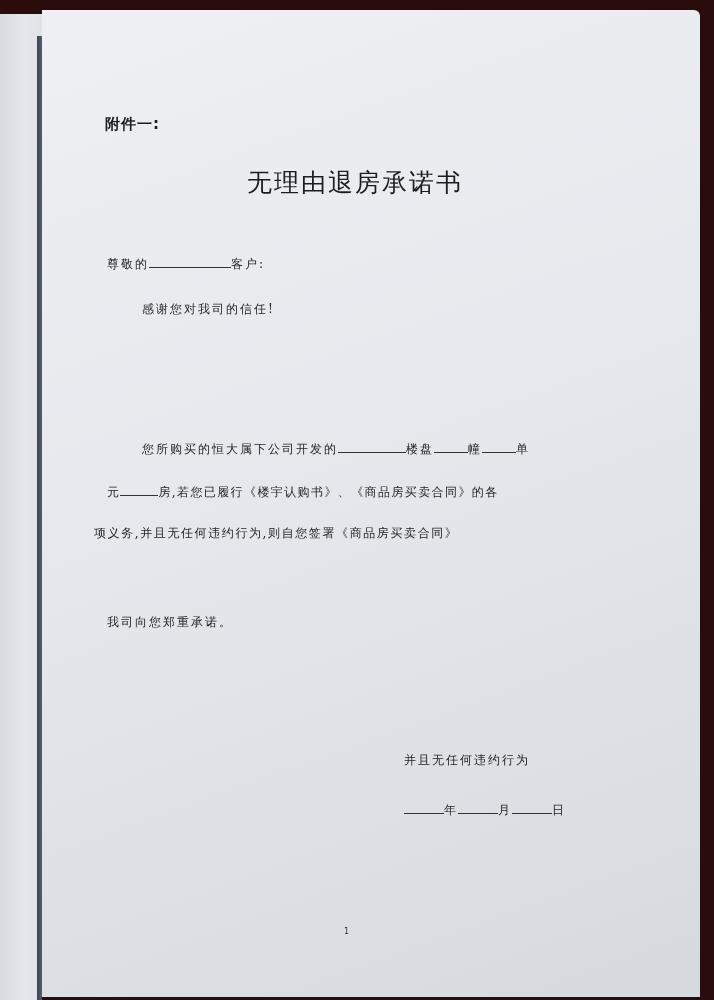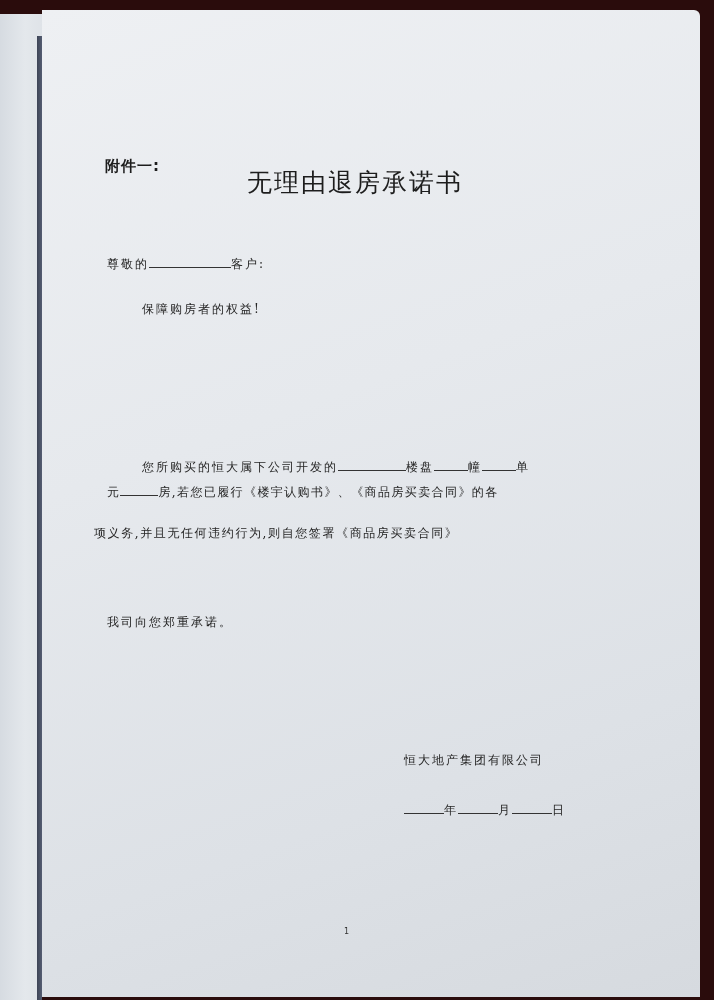--- a/index.html
+++ b/index.html
@@ -17,21 +17,21 @@
     background: linear-gradient(90deg, #3d4456, #555d72);
   }
   .page {
     position: absolute; left: 42px; top: 10px; width: 658px; height: 987px;
     background: linear-gradient(160deg, #eef0f3 0%, #e6e9ed 40%, #dde1e6 75%, #d6dadf 100%);
     border-top-right-radius: 6px;
     color: #1d1d1d;
   }
   .annex {
     position: absolute; left: 63px; top: 105px; font-size: 15px; font-weight: bold;
-    font-family: "DejaVu Sans", sans-serif; letter-spacing: 1px; margin-top: 42px;
+    font-family: "DejaVu Sans", sans-serif; letter-spacing: 1px;
   }
   .title {
     position: absolute; left: 0; width: 610px; top: 156px; text-align: center;
     font-size: 25px; font-family: "DejaVu Sans", sans-serif; letter-spacing: 2px; padding-left: 8px;
   }
   .line {
     position: absolute; font-size: 12px; letter-spacing: 2px; white-space: nowrap; color: #262626;
   }
   .blank {
     display: inline-block; border-bottom: 1px solid #333; vertical-align: baseline; height: 14px;
@@ -48,34 +48,34 @@
 <div class="binding"></div>
 
 <div class="page">
   <div class="annex">附件一:</div>
   <div class="title">无理由退房承诺书</div>
 
   <div class="line" style="left:65px; top:243px;">
     <span>尊敬的</span><span class="blank" style="width:82px;"></span><span>客户:</span>
   </div>
 
-  <div class="line" style="left:100px; top:291px;">保障购房者的权益!</div>
+  <div class="line" style="left:100px; top:291px;">感谢您对我司的信任!</div>
 
 
-  <div class="line" style="left:100px; top:446px;text-align:center;">
+  <div class="line" style="left:100px; top:428px;text-align:center;">
     <span>您所购买的恒大属下公司开发的</span><span class="blank" style="width:68px;"></span><span>楼盘</span><span class="blank" style="width:34px;"></span><span>幢</span><span class="blank" style="width:34px;"></span><span>单</span>
   </div>
 
   <div class="line" style="left:65px; top:471px; letter-spacing:1.4px;">
     <span>元</span><span class="blank" style="width:38px;"></span><span>房,若您已履行《楼宇认购书》、《商品房买卖合同》的各</span>
   </div>
 
   <div class="line" style="left:52px; top:515px; letter-spacing:1.6px;">项义务,并且无任何违约行为,则自您签署《商品房买卖合同》</div>
   <div class="line" style="left:65px; top:604px;">我司向您郑重承诺。</div>
 
-  <div class="line" style="left:362px; top:742px;">恒大地产集团有限公司</div>
+  <div class="line" style="left:362px; top:742px;">并且无任何违约行为</div>
 
   <div class="line" style="left:362px; top:789px;">
     <span class="blank" style="width:40px;"></span><span>年</span><span class="blank" style="width:40px;"></span><span>月</span><span class="blank" style="width:40px;"></span><span>日</span>
   </div>
 
   <div class="page-num">1</div>
 </div>
 
 </body></html>

